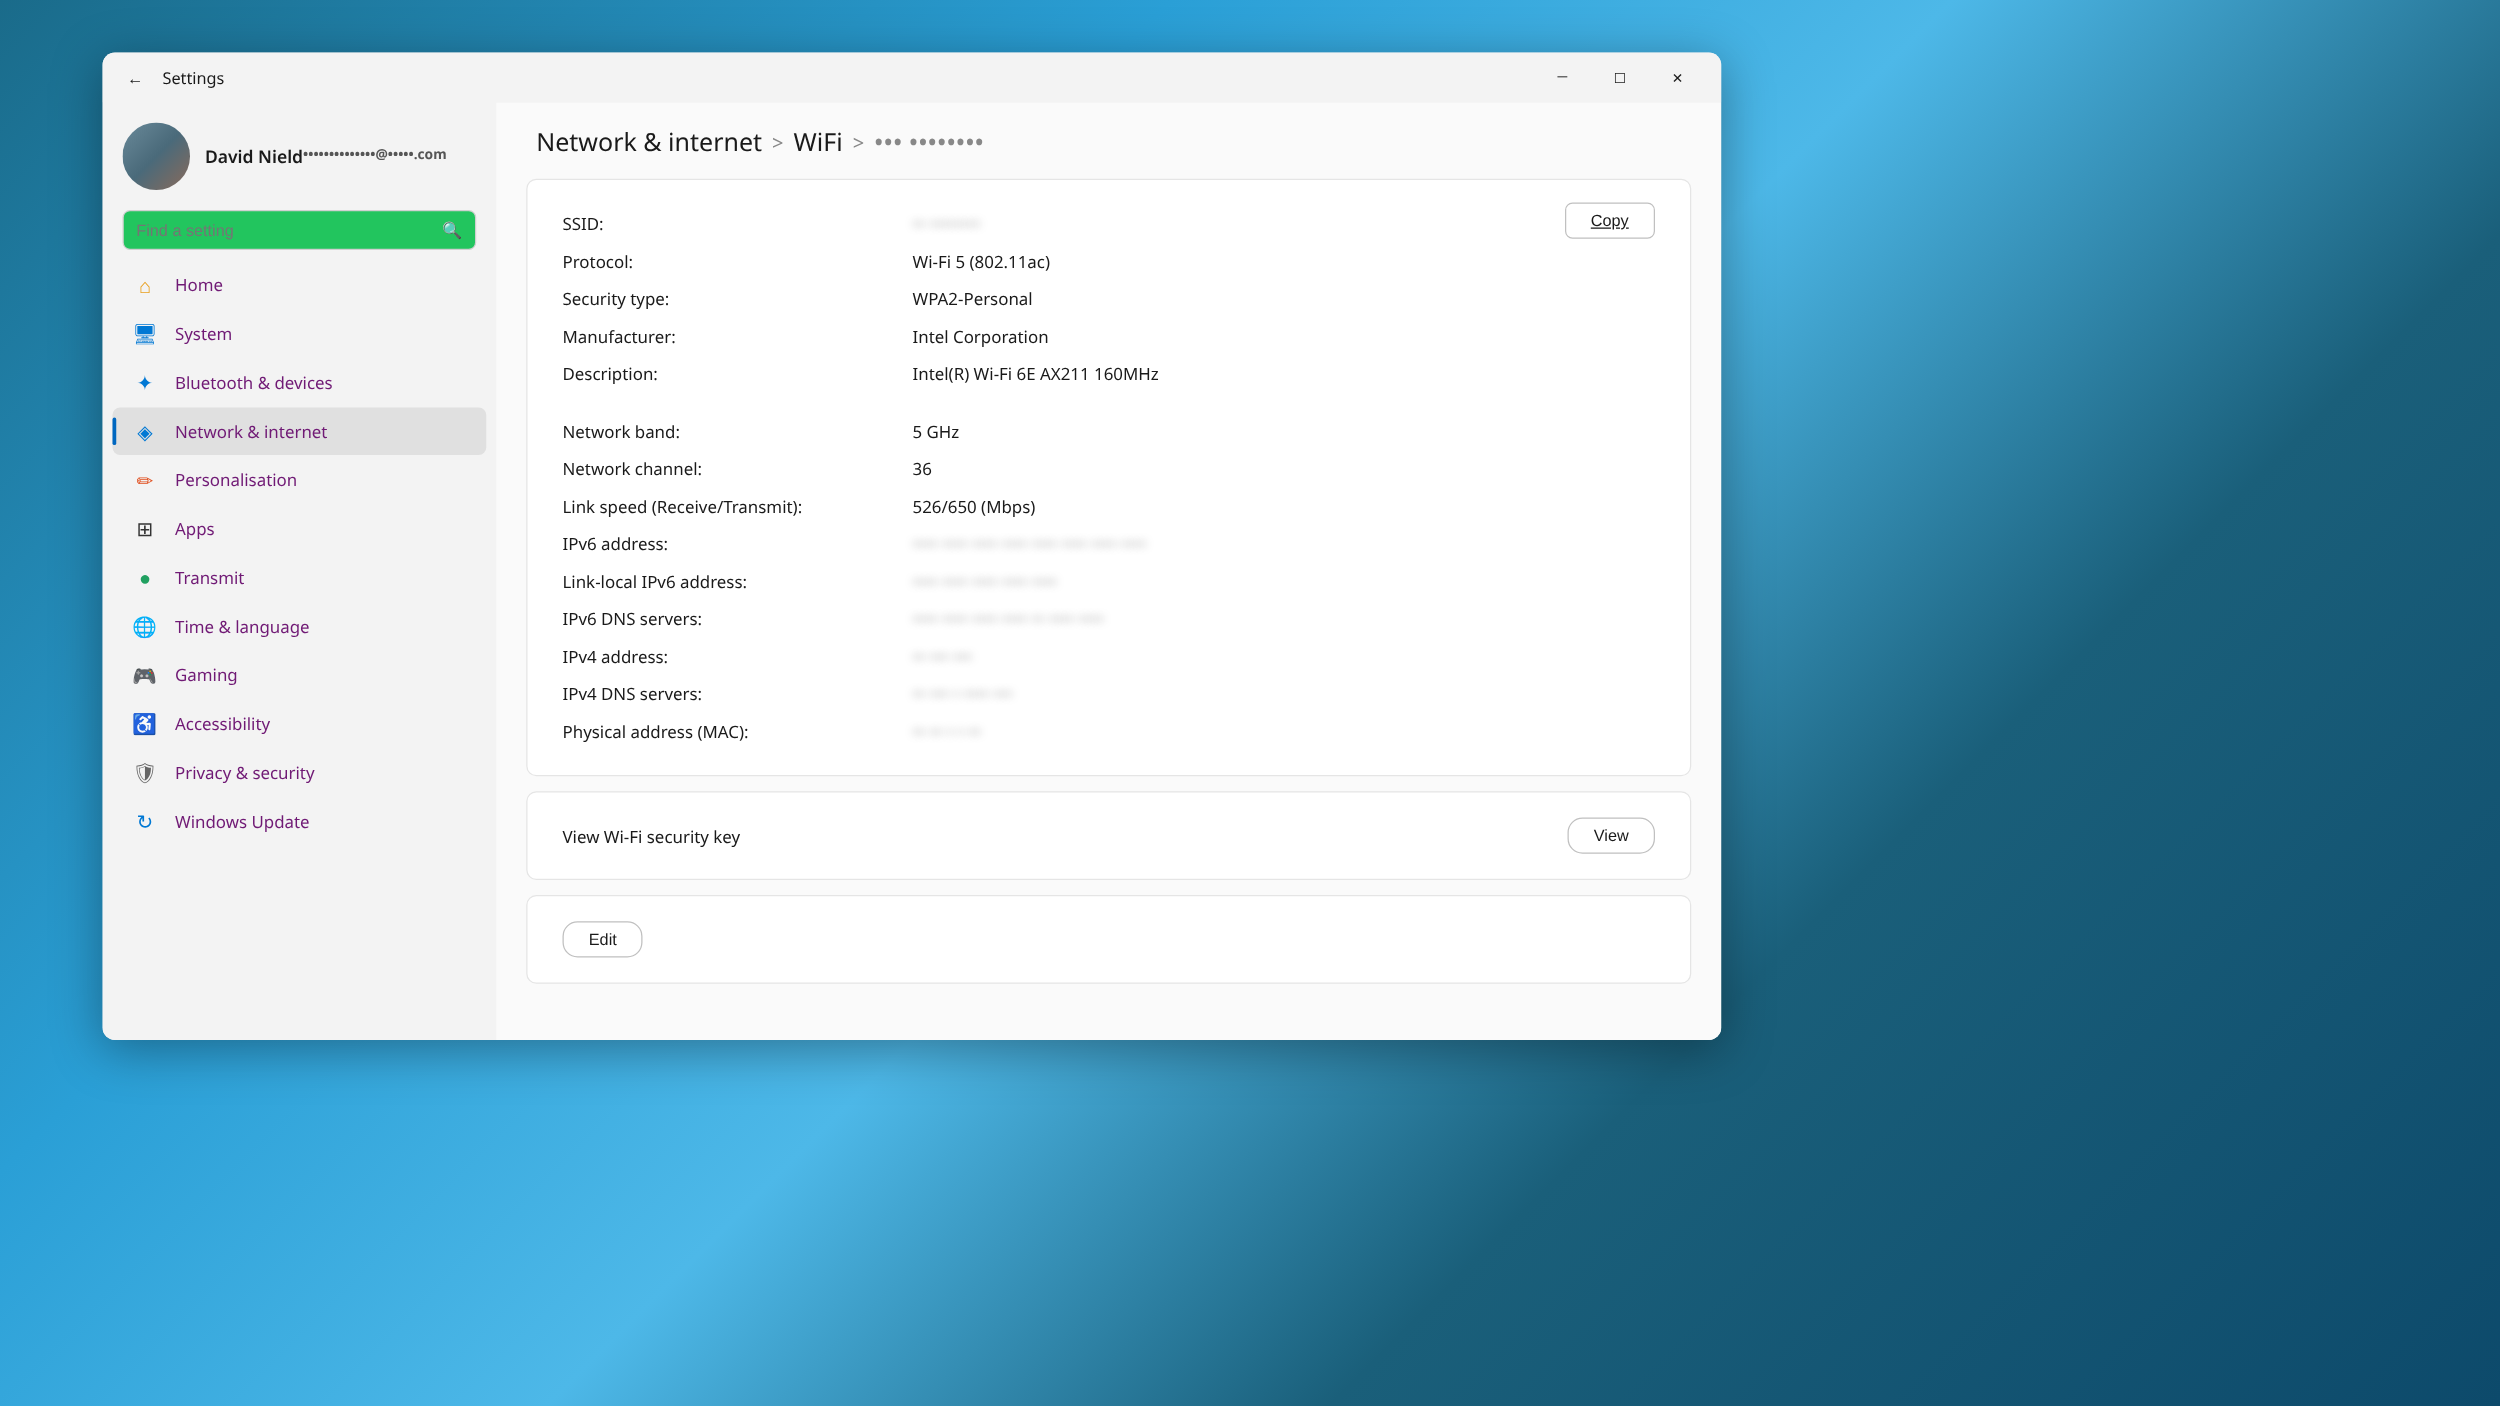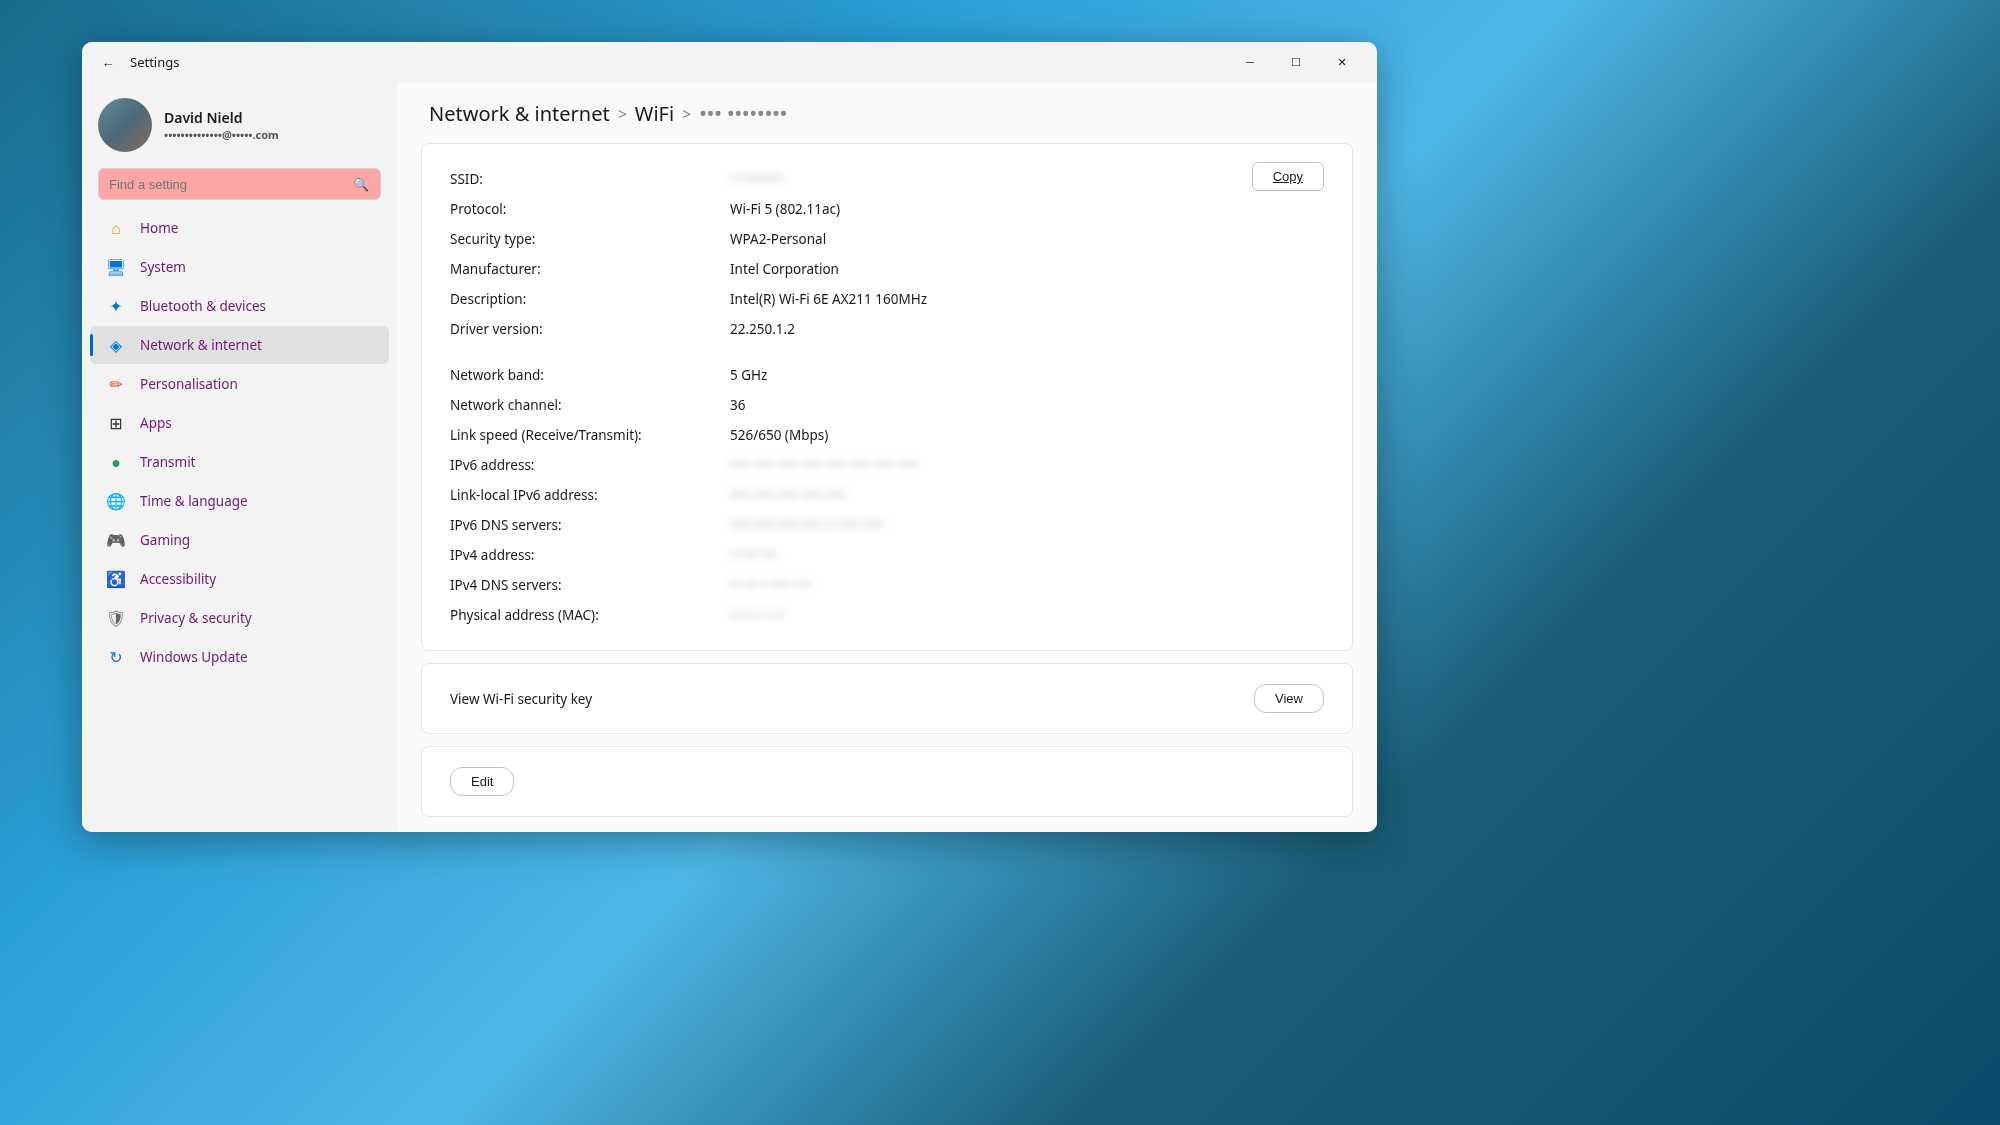--- a/index.html
+++ b/index.html
@@ -97,28 +97,28 @@
       flex-shrink: 0;
     }
     .avatar-img {
       width: 100%;
       height: 100%;
       background: linear-gradient(135deg, #6a8a9a, #4a6a7a, #8a6a5a);
       display: flex;
       align-items: center;
       justify-content: center;
     }
-    .user-info { display: flex; flex-direction: column; }
+    .user-info { display: flex; }
     .user-name { font-size: 14px; font-weight: 600; color: #1a1a1a; }
     .user-email { font-size: 11px; color: #555; font-weight: bold; }
     .search-box {
       margin: 4px 16px 8px 16px;
       display: flex;
       align-items: center;
-      background: #fca5a5;
+      background: #22c55e;
       border: 1px solid #d0d0d0;
       border-radius: 6px;
       padding: 6px 10px;
       gap: 8px;
     }
     .search-input {
       border: none;
       outline: none;
       background: transparent;
       font-size: 13px;
@@ -360,24 +360,20 @@
               <span class="info-value">WPA2-Personal</span>
             </div>
             <div class="info-row">
               <span class="info-label">Manufacturer:</span>
               <span class="info-value">Intel Corporation</span>
             </div>
             <div class="info-row">
               <span class="info-label">Description:</span>
               <span class="info-value">Intel(R) Wi-Fi 6E AX211 160MHz</span>
             </div>
-            <div class="info-row">
-              <span class="info-label">Driver version:</span>
-              <span class="info-value">22.250.1.2</span>
-            </div>
           </div>
           <button class="copy-btn">Copy</button>
         </div>
 
         <div class="separator"></div>
 
         <div class="info-row">
           <span class="info-label">Network band:</span>
           <span class="info-value">5 GHz</span>
         </div>

